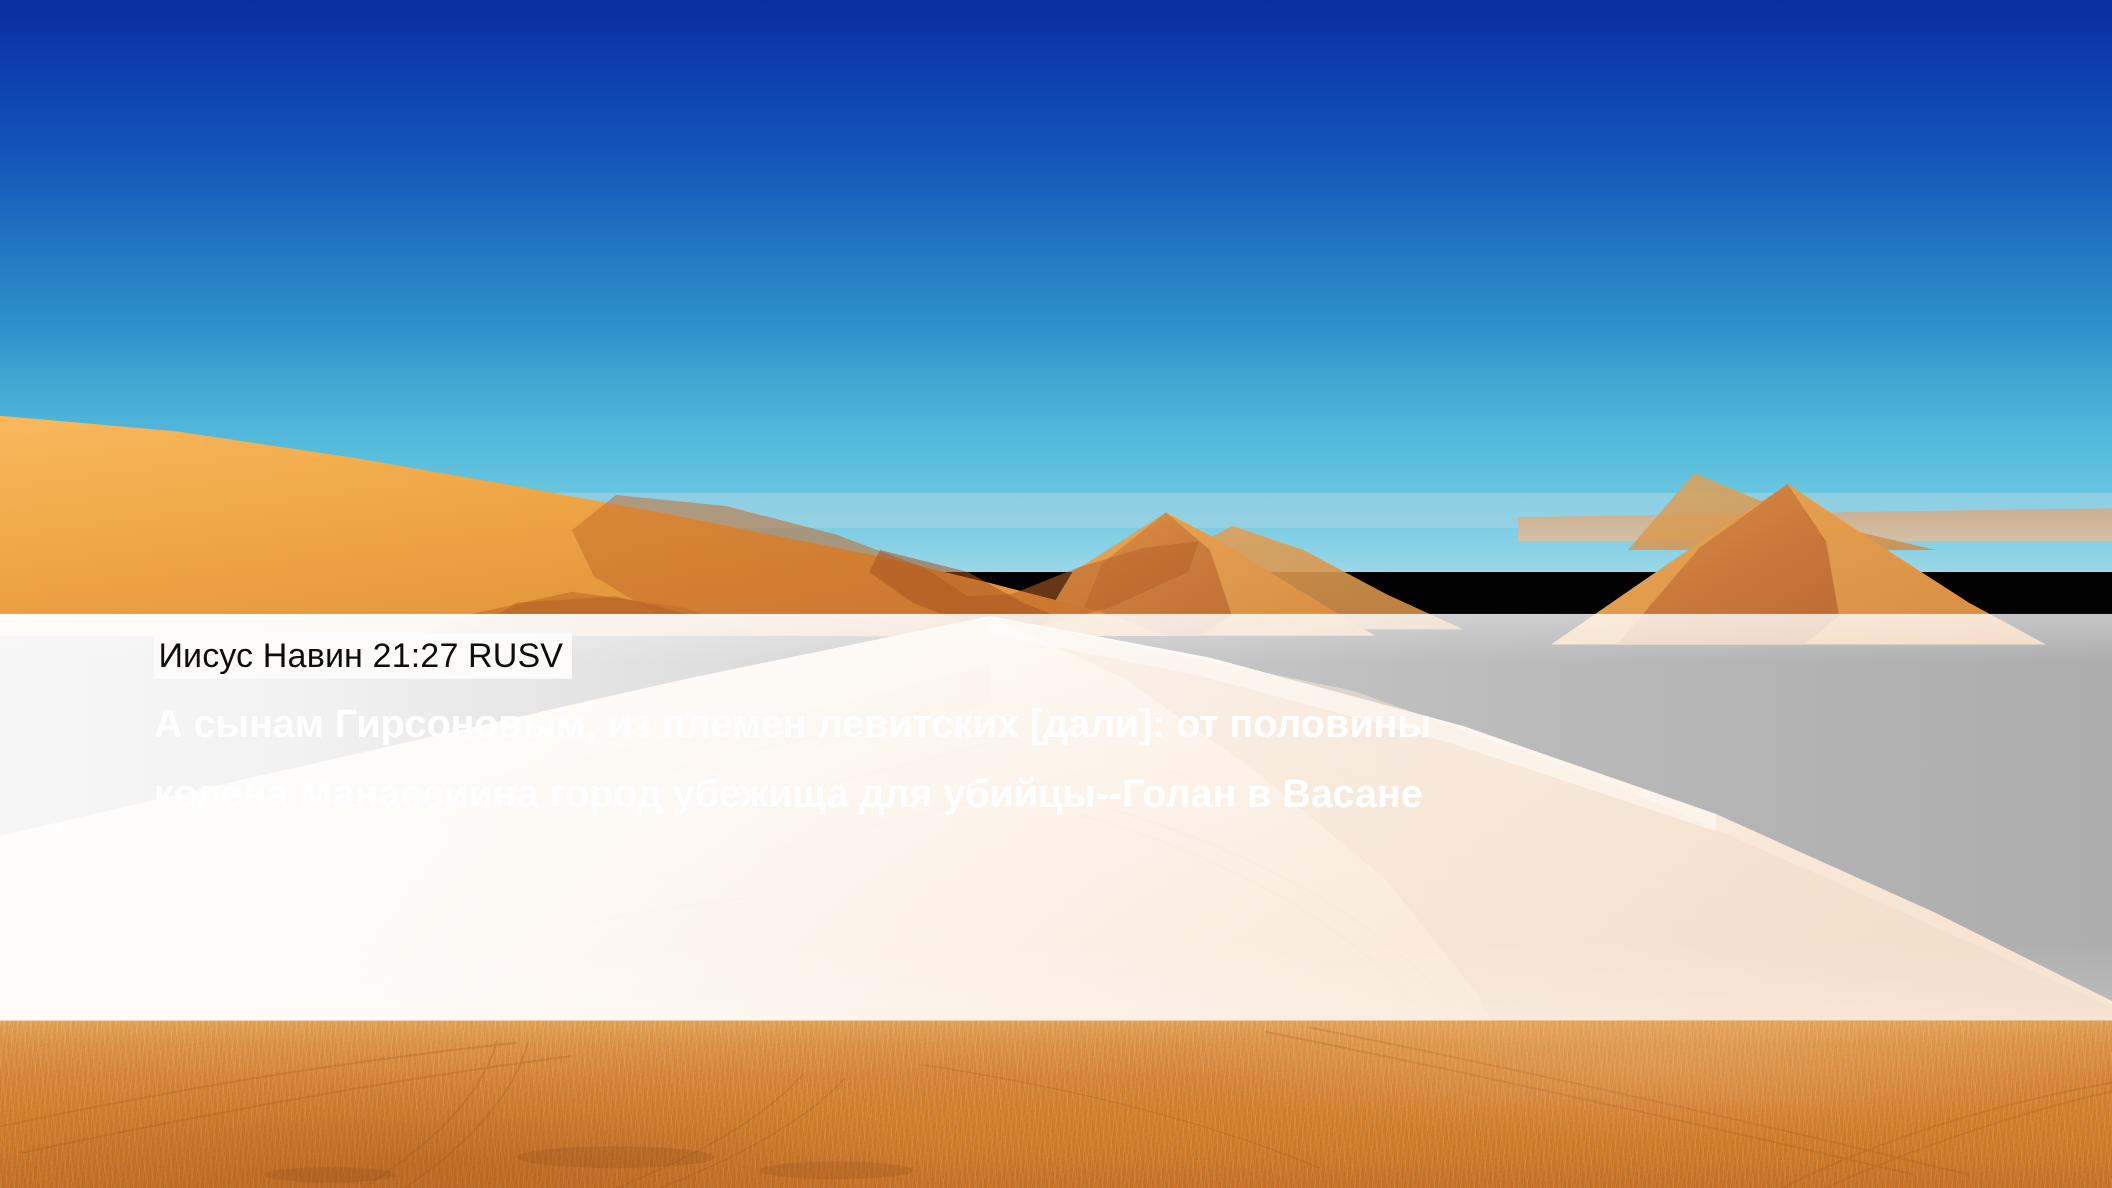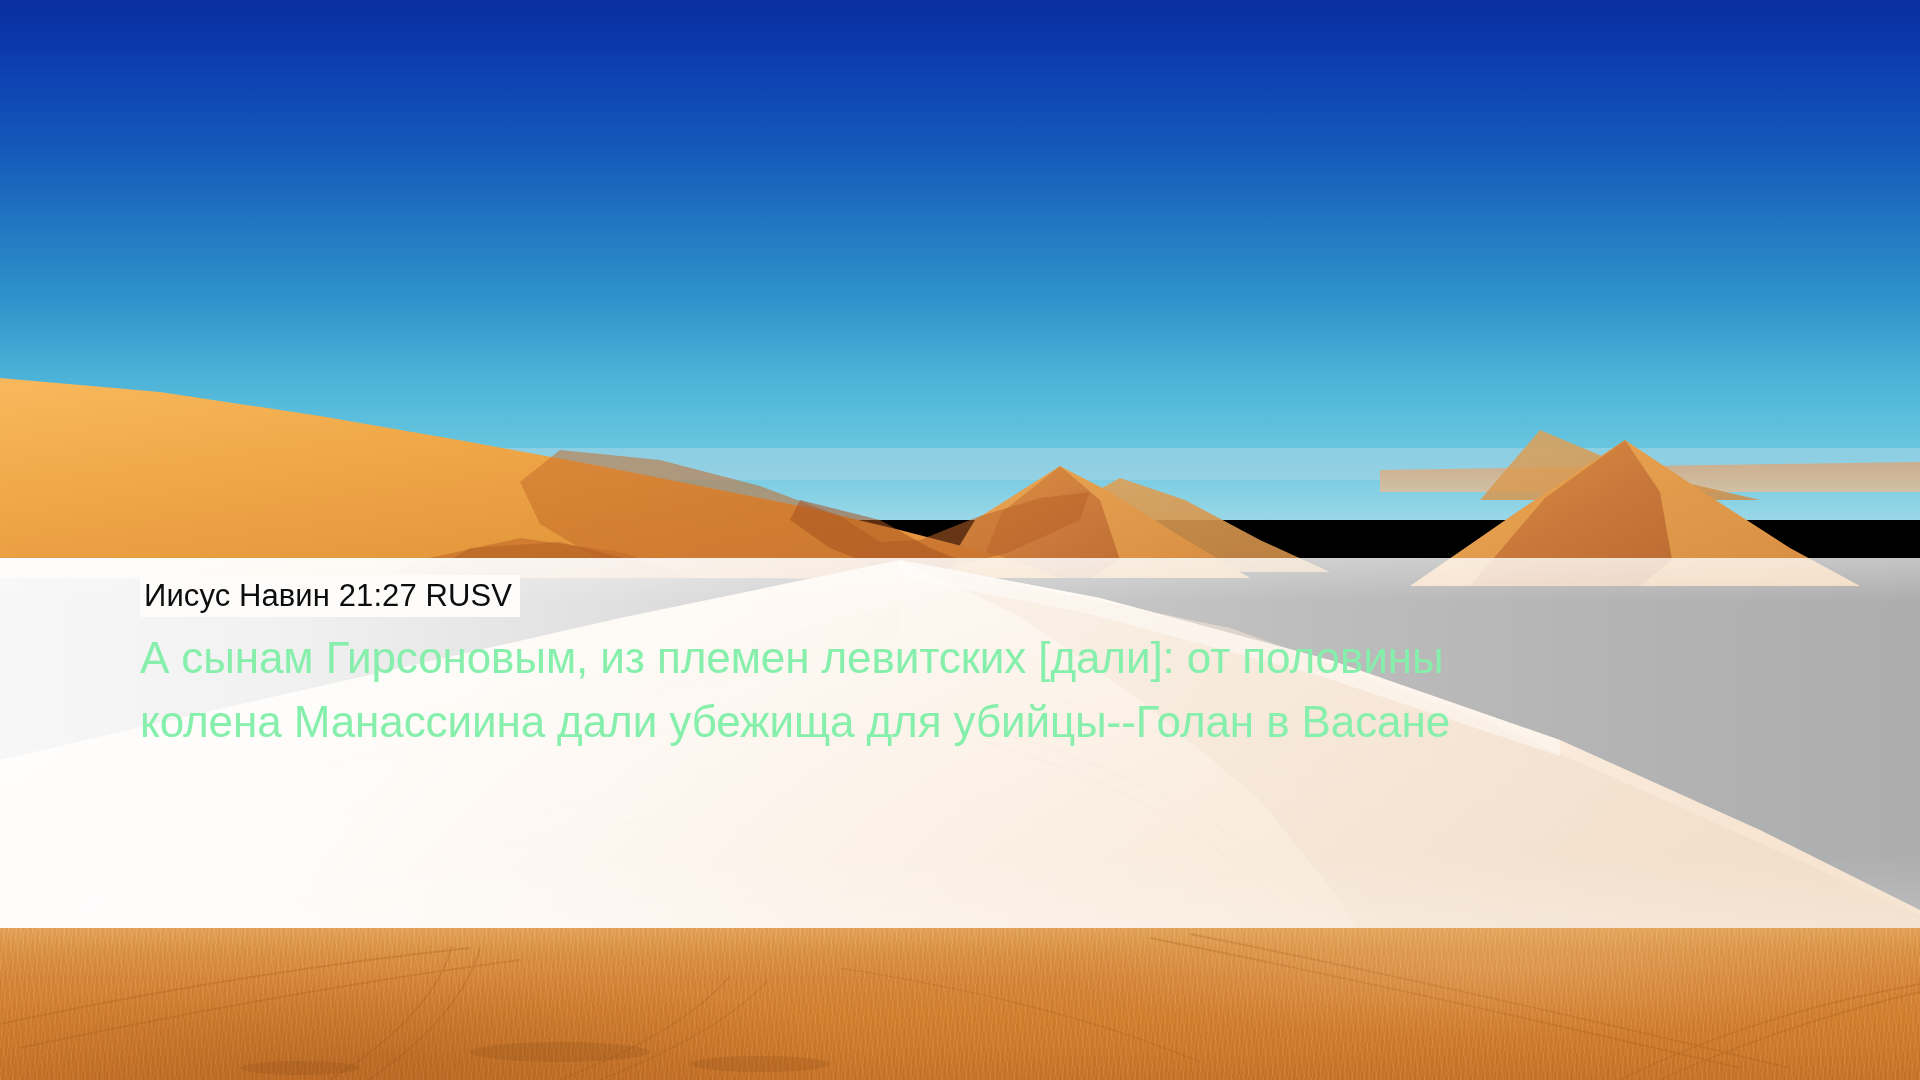--- a/index.html
+++ b/index.html
@@ -146,24 +146,24 @@
   }
 
   
   .verse-body{
     position:absolute;
     left:140px; top:68px;
     width:1700px;
   }
   .verse-line{
     font-family:"Liberation Sans", sans-serif;
-    font-size:44px;
+    font-size:36px;
     line-height:64px;
-    font-weight:400;
-    color:#86efac;
+    font-weight:700;
+    color:#ffffff;
     white-space:nowrap;
     letter-spacing:-0.1px;
   }
 </style>
 </head>
 <body>
 
 <div class="stage">
 
   <div class="sky"></div>
@@ -261,21 +261,21 @@
     <div class="verse-veil-v"></div>
 
     <div class="verse-content">
 
       <div class="ref-chip">
         <span class="ref-text">Иисус Навин 21:27 RUSV</span>
       </div>
 
       <div class="verse-body">
         <div class="verse-line">А сынам Гирсоновым, из племен левитских [дали]: от половины</div>
-        <div class="verse-line">колена Манассиина дали убежища для убийцы--Голан в Васане</div>
+        <div class="verse-line">колена Манассиина город убежища для убийцы--Голан в Васане</div>
       </div>
 
     </div>
   </div>
 
   <div class="foreground">
     <div class="fg-ripples"></div>
     <div class="fg-tracks">
       <svg viewBox="0 0 1920 152" preserveAspectRatio="none" xmlns="http://www.w3.org/2000/svg">
         <g stroke="#a85f1d" stroke-width="1.8" fill="none" opacity="0.30">

